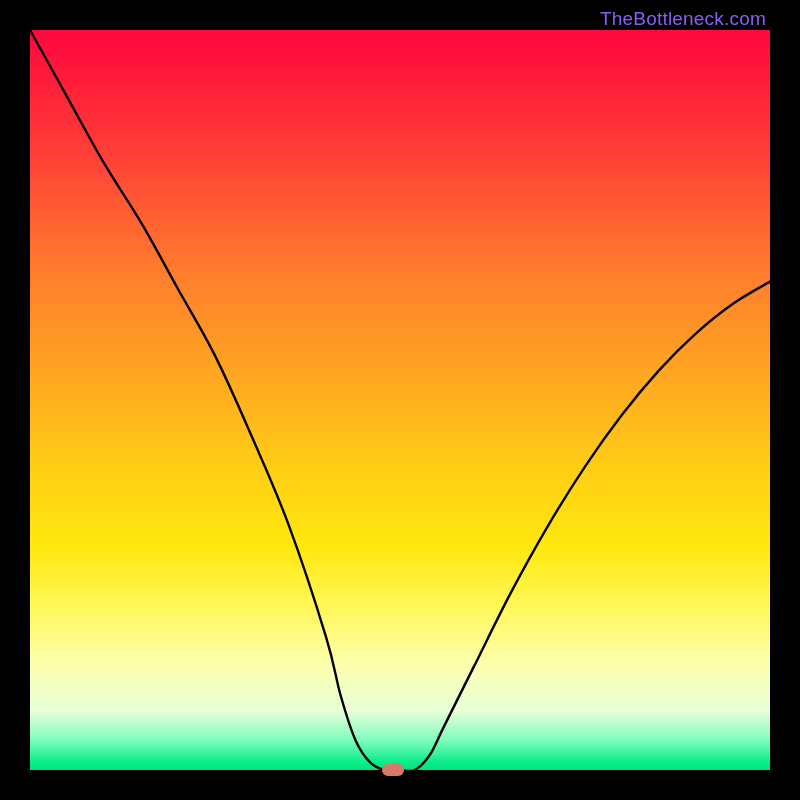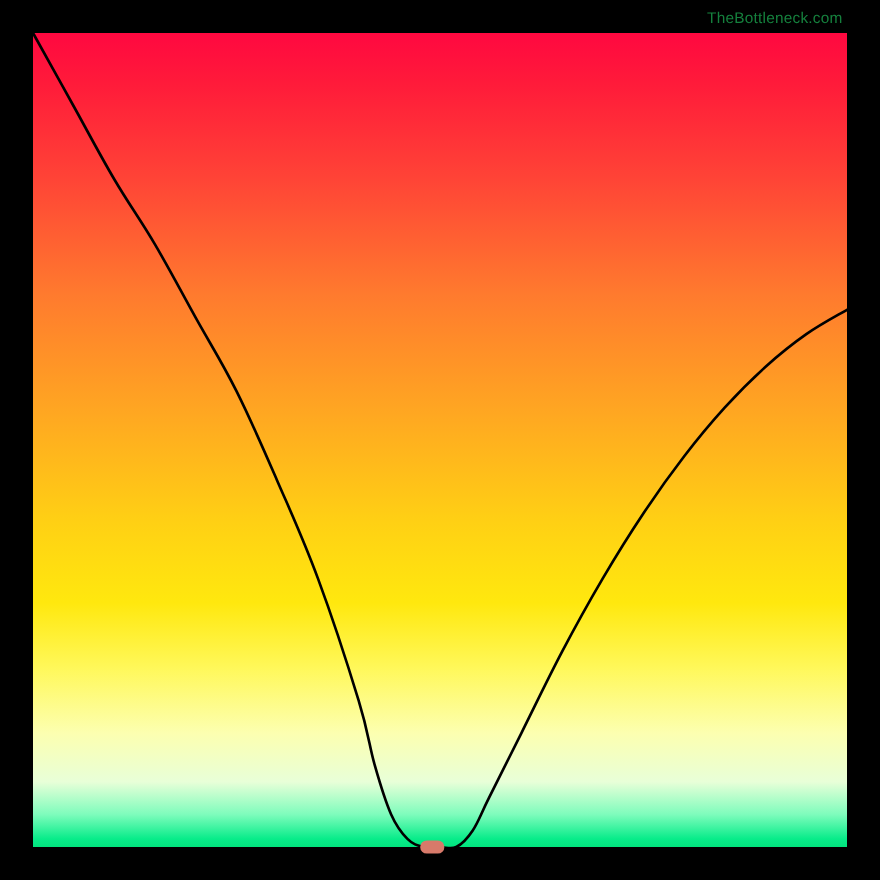--- a/index.html
+++ b/index.html
@@ -38,22 +38,22 @@
       #e8ffd8 92%,
       #7efcbc 96%,
       #08ec8a 99%,
       #02e47e 100%
     );
   }
   .watermark {
     position: absolute;
     top: 8px;
     right: 34px;
-    color: #15803d;
-    font-size: 14px;
+    color: #8b5cf6;
+    font-size: 19px;
     letter-spacing: 0.2px;
     user-select: none;
   }
   svg.curve {
     position: absolute;
     left: 0;
     top: 0;
     width: 740px;
     height: 740px;
     overflow: visible;

